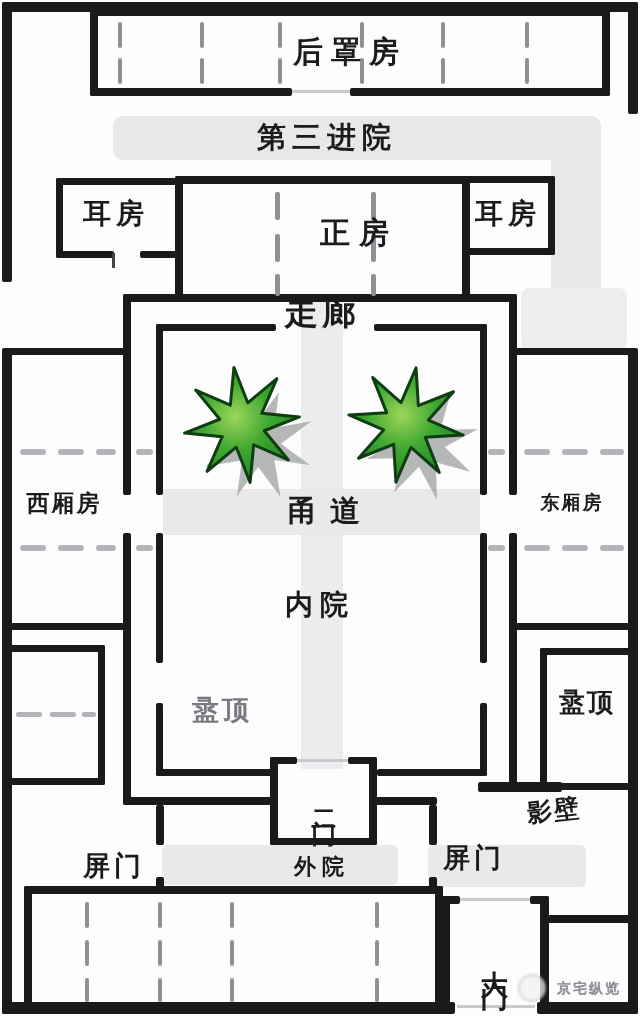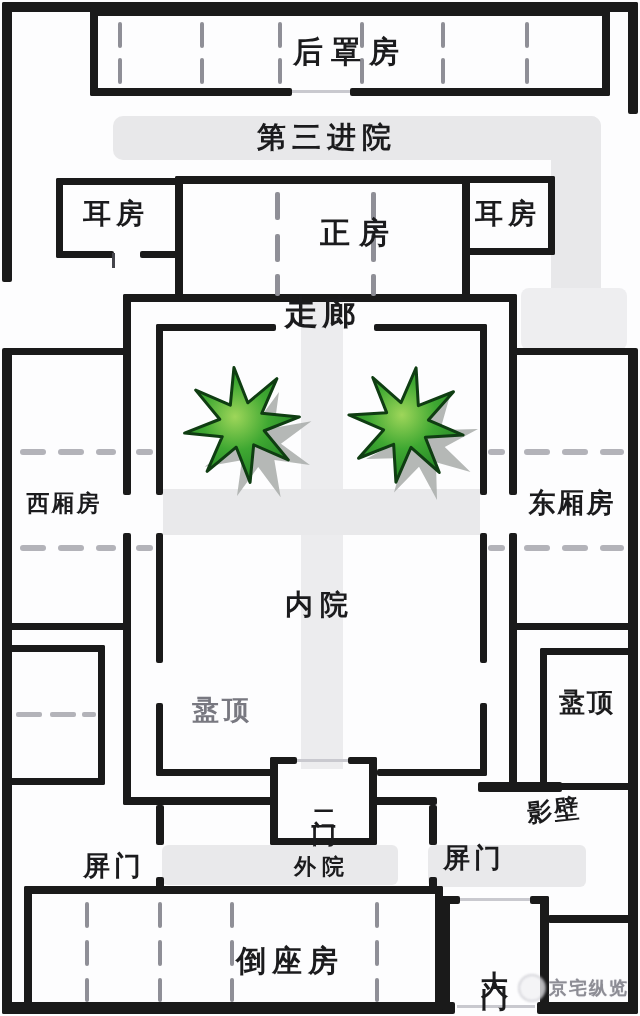--- a/index.html
+++ b/index.html
@@ -200,28 +200,28 @@
     <polygon points="0,-58 8.8,-21.2 41,-41 21.2,-8.8 58,0 21.2,8.8 41,41 8.8,21.2 0,58 -8.8,21.2 -41,41 -21.2,8.8 -58,0 -21.2,-8.8 -41,-41 -8.8,-21.2" fill="url(#leafg)" stroke="#0f3d12" stroke-width="3" stroke-linejoin="round" transform="translate(64,63) rotate(10)"></polygon>
   </svg>
 
   <div class="label" style="left:350px;top:52px;font-size:30px;letter-spacing:8px;">后罩房</div>
   <div class="label" style="left:327px;top:137px;font-size:29px;letter-spacing:6px;">第三进院</div>
   <div class="label" style="left:116px;top:214px;font-size:28px;letter-spacing:5px;">耳房</div>
   <div class="label" style="left:323px;top:233px;font-size:30px;letter-spacing:9px;margin-left:36px;">正房</div>
   <div class="label" style="left:508px;top:214px;font-size:28px;letter-spacing:5px;">耳房</div>
   <div class="label" style="left:322px;top:313px;font-size:34px;letter-spacing:4px;">走廊</div>
   <div class="label" style="left:64px;top:503px;font-size:23px;letter-spacing:2px;">西厢房</div>
-  <div class="label" style="left:572px;top:503px;font-size:27px;letter-spacing:2px;">东厢房</div>
+  <div class="label" style="left:572px;top:503px;font-size:19px;letter-spacing:2px;">东厢房</div>
+  <div class="label" style="left:330px;top:511px;font-size:30px;letter-spacing:12px;">甬道</div>
   <div class="label" style="left:320px;top:605px;font-size:28px;letter-spacing:7px;text-align:right;">内院</div>
   <div class="label" style="left:222px;top:710px;font-size:27px;letter-spacing:3px;color:#787880;">盝顶</div>
   <div class="label" style="left:587px;top:703px;font-size:26px;letter-spacing:2px;">盝顶</div>
   <div class="label vertical" style="left:323px;top:800px;font-size:25px;letter-spacing:8px;">二门</div>
   <div class="label" style="left:554px;top:811px;font-size:25px;letter-spacing:2px;transform:translate(-50%,-50%) rotate(-6deg);">影壁</div>
   <div class="label" style="left:114px;top:866px;font-size:27px;letter-spacing:4px;">屏门</div>
   <div class="label" style="left:322px;top:867px;font-size:22px;letter-spacing:6px;">外院</div>
   <div class="label" style="left:474px;top:858px;font-size:27px;letter-spacing:4px;">屏门</div>
-  <div class="label" style="left:290px;top:961px;font-size:30px;letter-spacing:6px;">倒座房</div>
   <div class="label vertical" style="left:494px;top:958px;font-size:28px;letter-spacing:10px;">大门</div>
 
   <div class="watermark-logo" style="left:518px;top:974px;"></div>
-  <div class="label wm-text" style="left:589px;top:988px;font-size:18px;letter-spacing:2px;">京宅纵览</div>
+  <div class="label wm-text" style="left:589px;top:988px;font-size:14px;letter-spacing:2px;">京宅纵览</div>
 
 </div>
 
 </body></html>

